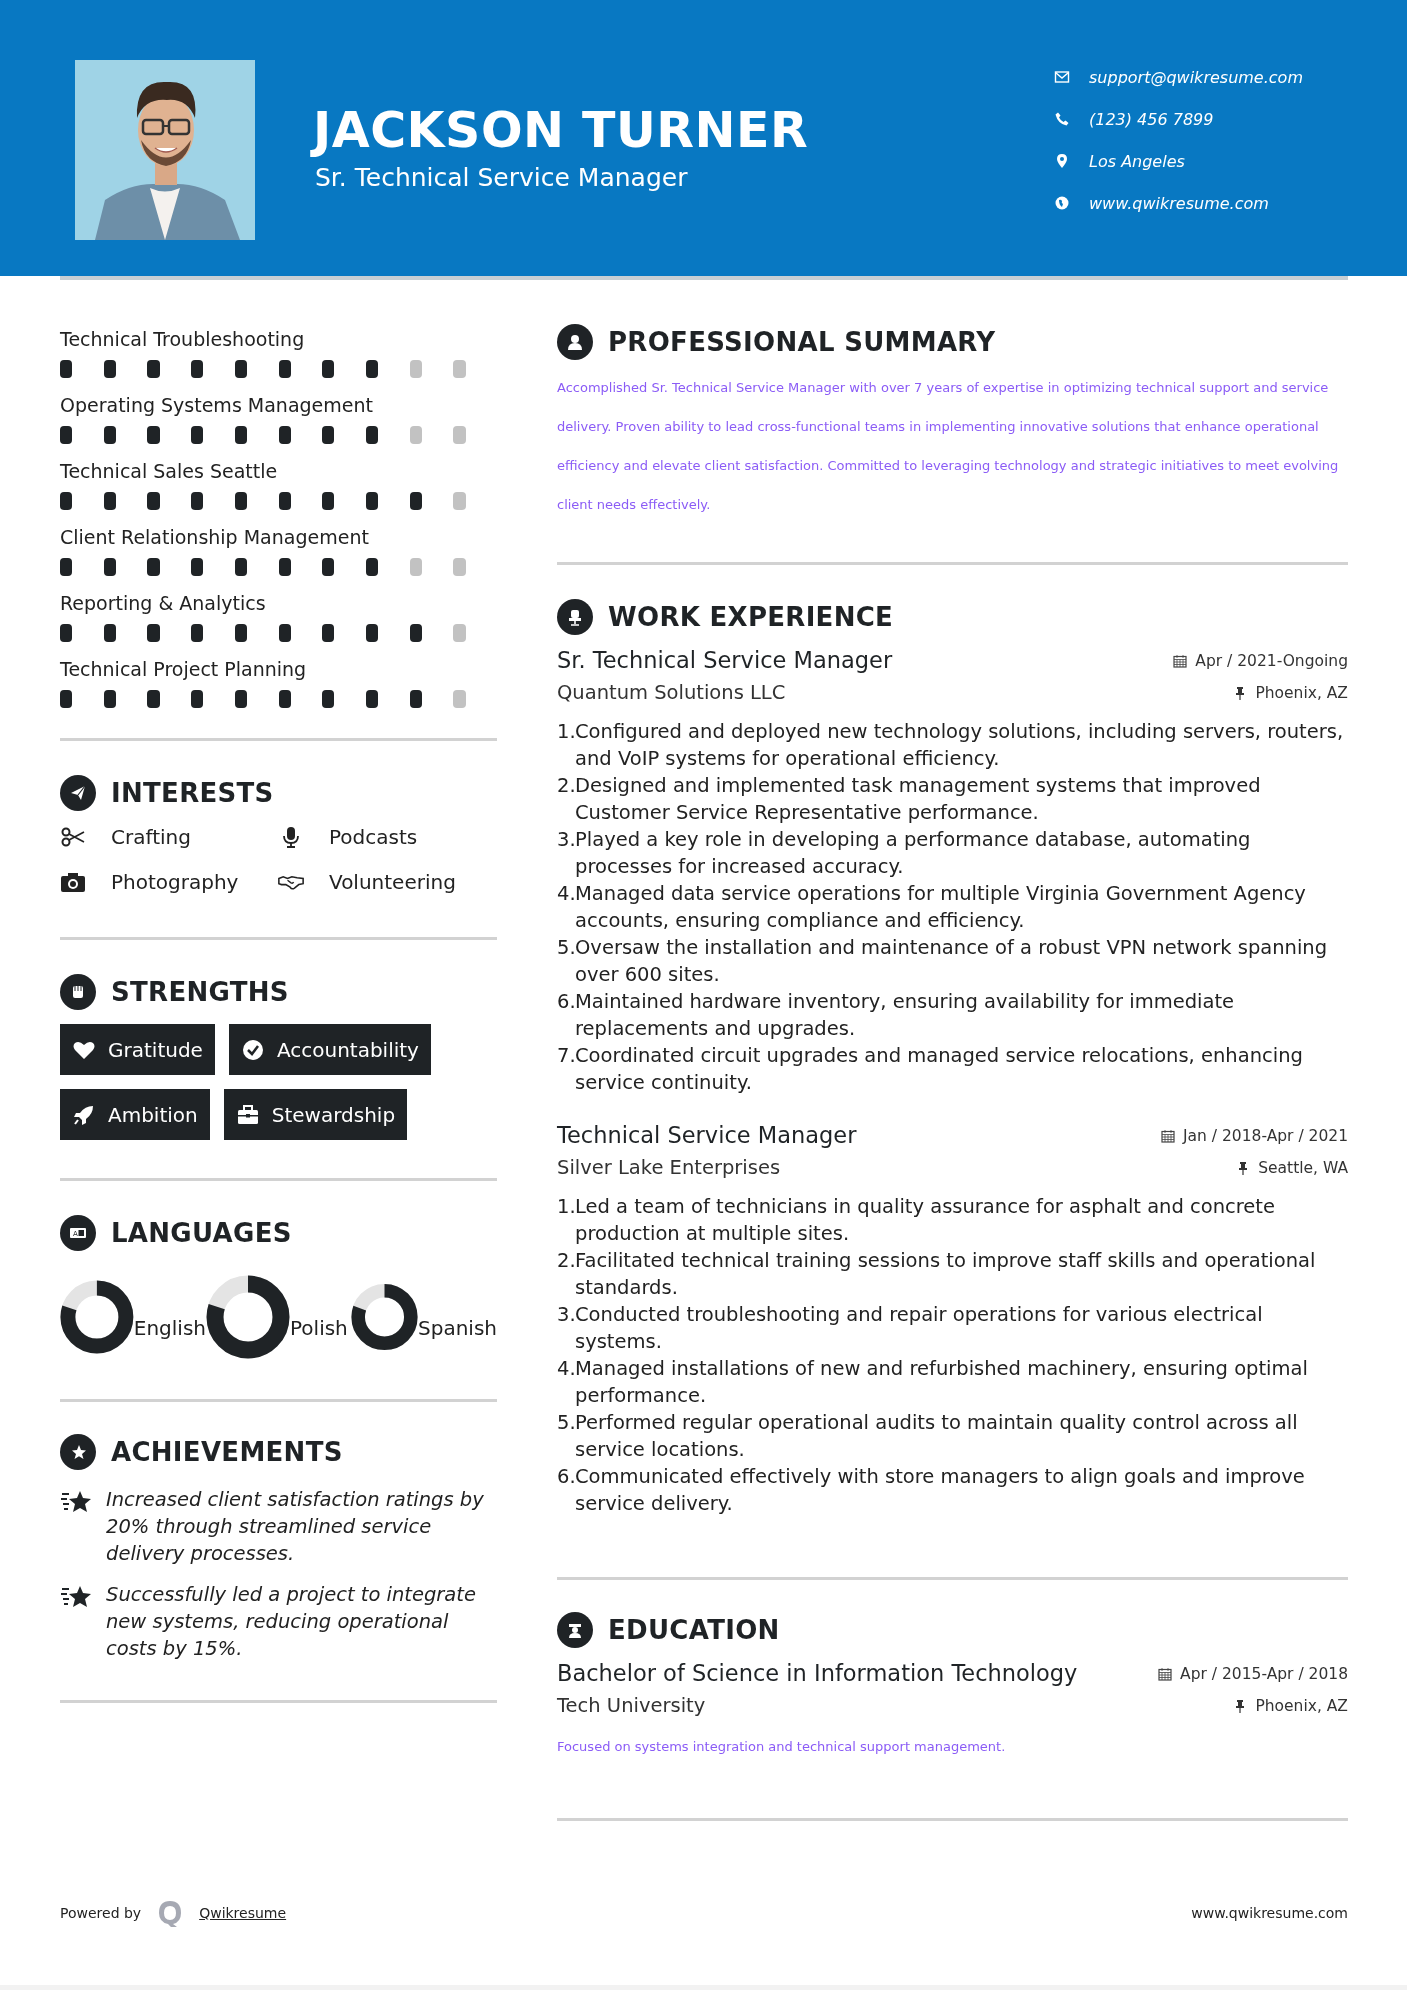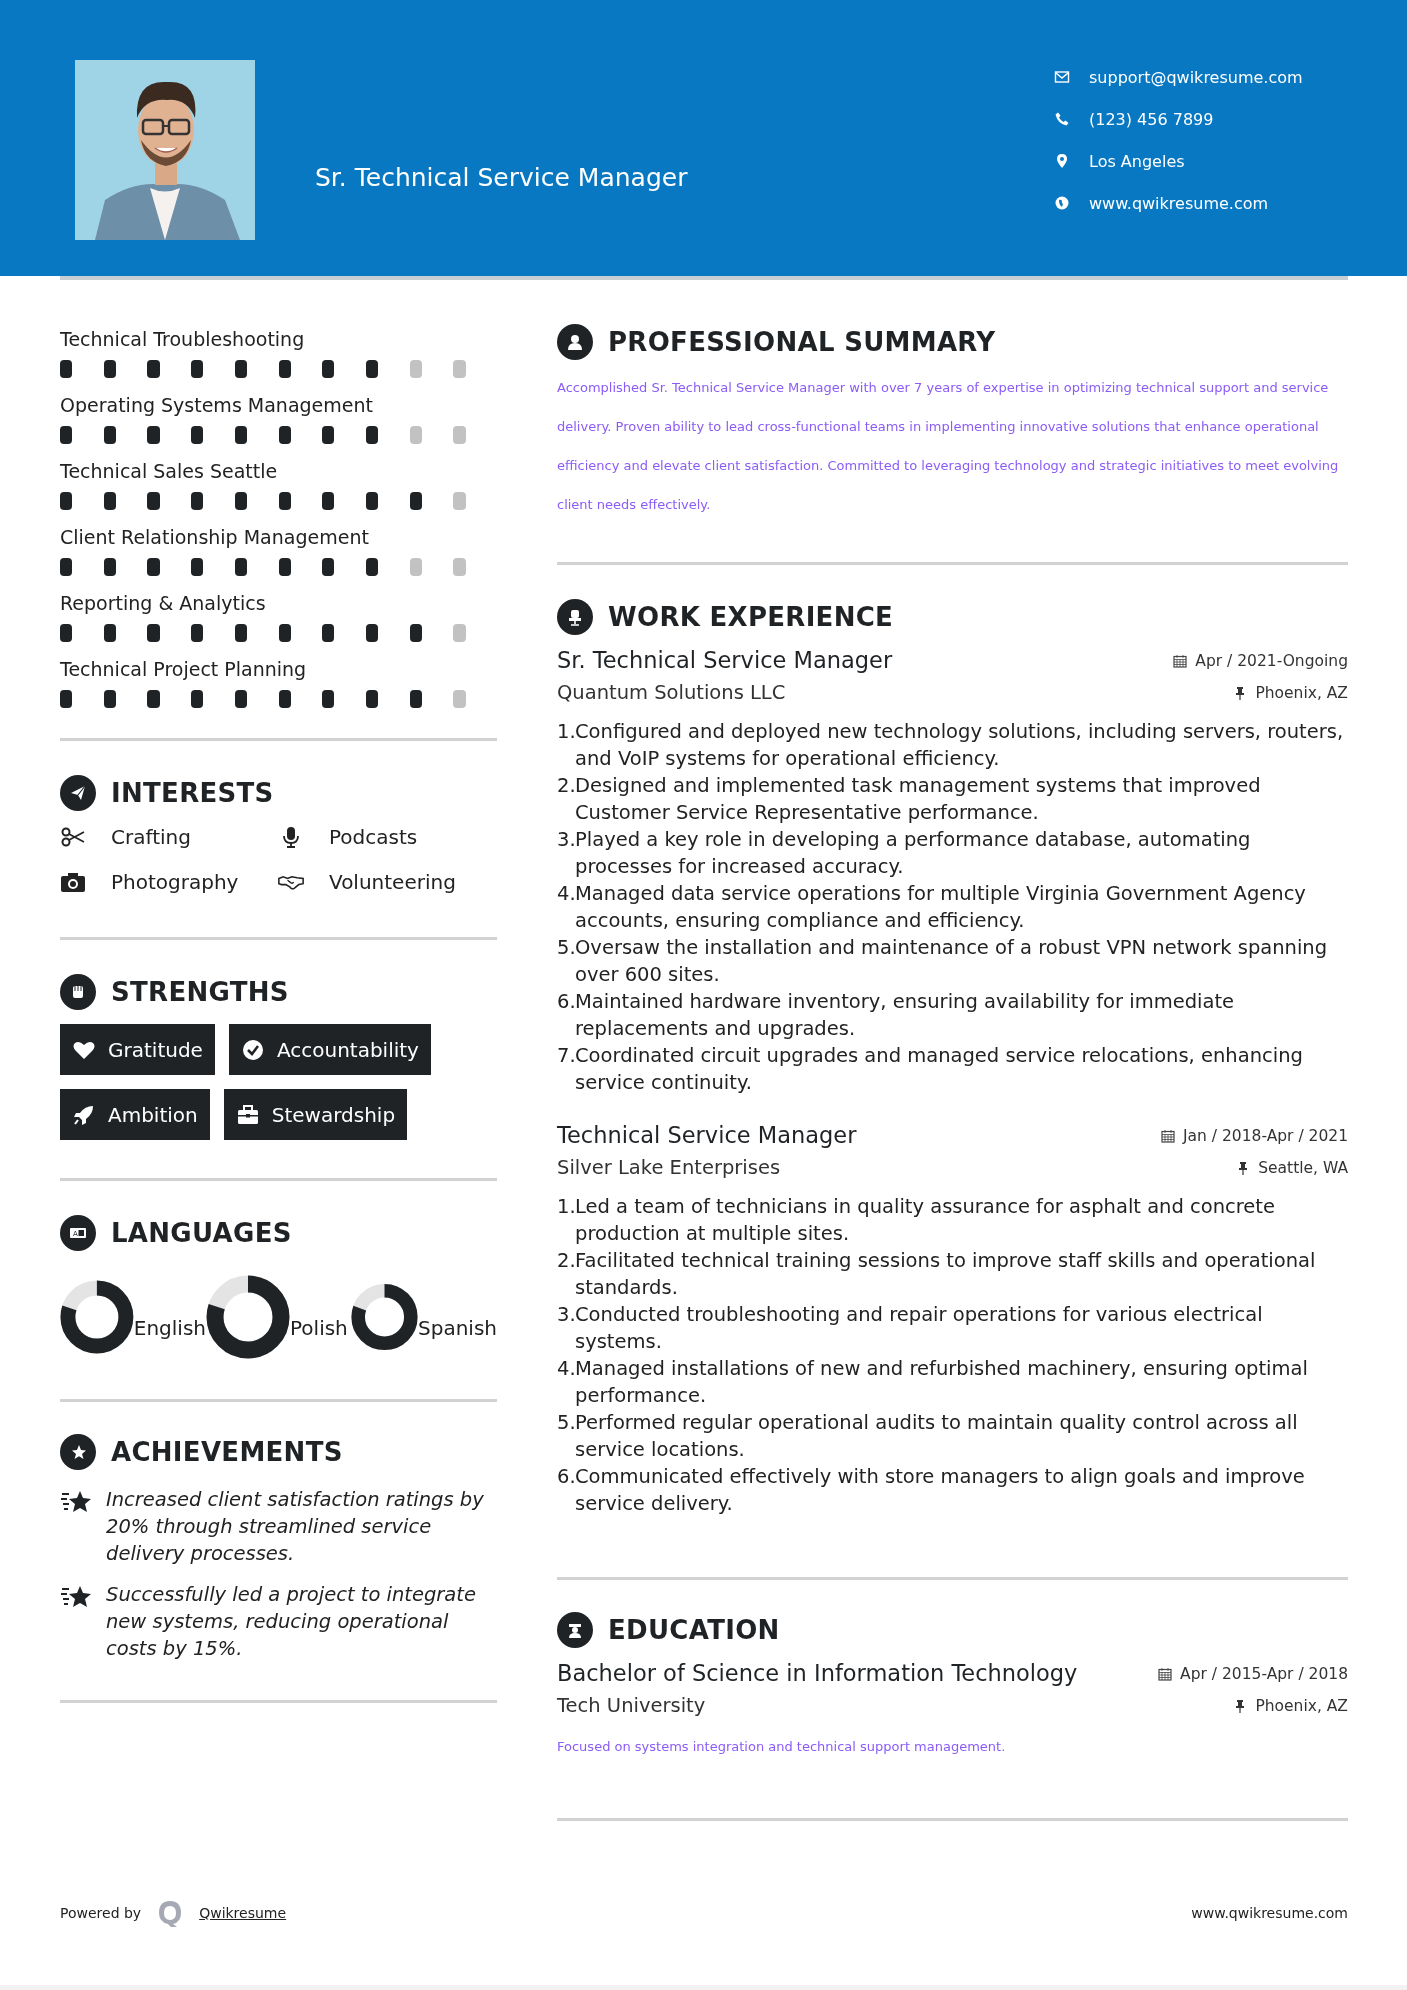--- a/index.html
+++ b/index.html
@@ -5,21 +5,21 @@
   * { box-sizing: border-box; margin: 0; padding: 0; }
   html, body { width: 1407px; height: 1990px; background: #ffffff; }
   body { font-family: "Liberation Sans", "DejaVu Sans", sans-serif; color: #222; position: relative; overflow: hidden; }
 
   
   .header { position: absolute; left: 0; top: 0; width: 1407px; height: 276px; background: #0878c2; }
   .photo { position: absolute; left: 75px; top: 60px; width: 180px; height: 180px; background: #9fd3e6; overflow: hidden; }
   .photo svg { width: 100%; height: 100%; display: block; }
   .name { position: absolute; left: 313px; top: 102px; font-family: "DejaVu Sans", sans-serif; font-weight: bold; font-size: 49px; color: #ffffff; letter-spacing: 0.5px; }
   .title { position: absolute; left: 315px; top: 163px; font-family: "DejaVu Sans", sans-serif; font-size: 25px; color: #ffffff; }
-  .contacts { position: absolute; left: 1054px; top: 56px; }
+  .contacts { position: absolute; left: 1054px; top: 56px; font-style: italic; }
   .contact { display: flex; align-items: center; height: 42px; color: #fff; font-family: "DejaVu Sans", sans-serif; font-size: 16px; }
   .contact .ci { width: 35px; display: flex; align-items: center; }
   .contact .ci svg { width: 16px; height: 16px; }
   .header-rule { position: absolute; left: 60px; top: 276px; width: 1288px; height: 4px; background: #c7cfd4; }
 
   
   .left { position: absolute; left: 60px; top: 320px; width: 437px; }
   .right { position: absolute; left: 557px; top: 320px; width: 791px; }
 
   .sec-head { display: flex; align-items: center; height: 44px; }
@@ -86,20 +86,21 @@
       <rect x="80" y="95" width="22" height="30" fill="#d9a887"></rect>
       <ellipse cx="91" cy="70" rx="28" ry="36" fill="#e0b291"></ellipse>
       <path d="M62 58 Q60 20 92 22 Q124 20 120 58 Q112 38 92 40 Q70 38 62 58 Z" fill="#3a2a20"></path>
       <path d="M66 80 Q91 115 116 80 Q112 102 91 106 Q70 102 66 80 Z" fill="#6b4a36"></path>
       <rect x="68" y="60" width="20" height="14" rx="3" fill="none" stroke="#333" stroke-width="2.5"></rect>
       <rect x="94" y="60" width="20" height="14" rx="3" fill="none" stroke="#333" stroke-width="2.5"></rect>
       <line x1="88" y1="66" x2="94" y2="66" stroke="#333" stroke-width="2"></line>
       <path d="M80 88 Q91 96 102 88" fill="#fff" stroke="#a05a50" stroke-width="1.5"></path>
     </svg>
   </div>
+  <div class="name">JACKSON TURNER</div>
   <div class="title">Sr. Technical Service Manager</div>
 
   <div class="contacts">
     <div class="contact">
       <span class="ci">
         <svg viewBox="0 0 16 16">
             <rect x="1.5" y="3" width="13" height="10" fill="none" stroke="#fff" stroke-width="1.4"></rect>
             <path d="M1.5 3.5 L8 9 L14.5 3.5" fill="none" stroke="#fff" stroke-width="1.4"></path>
           </svg>
       </span>

